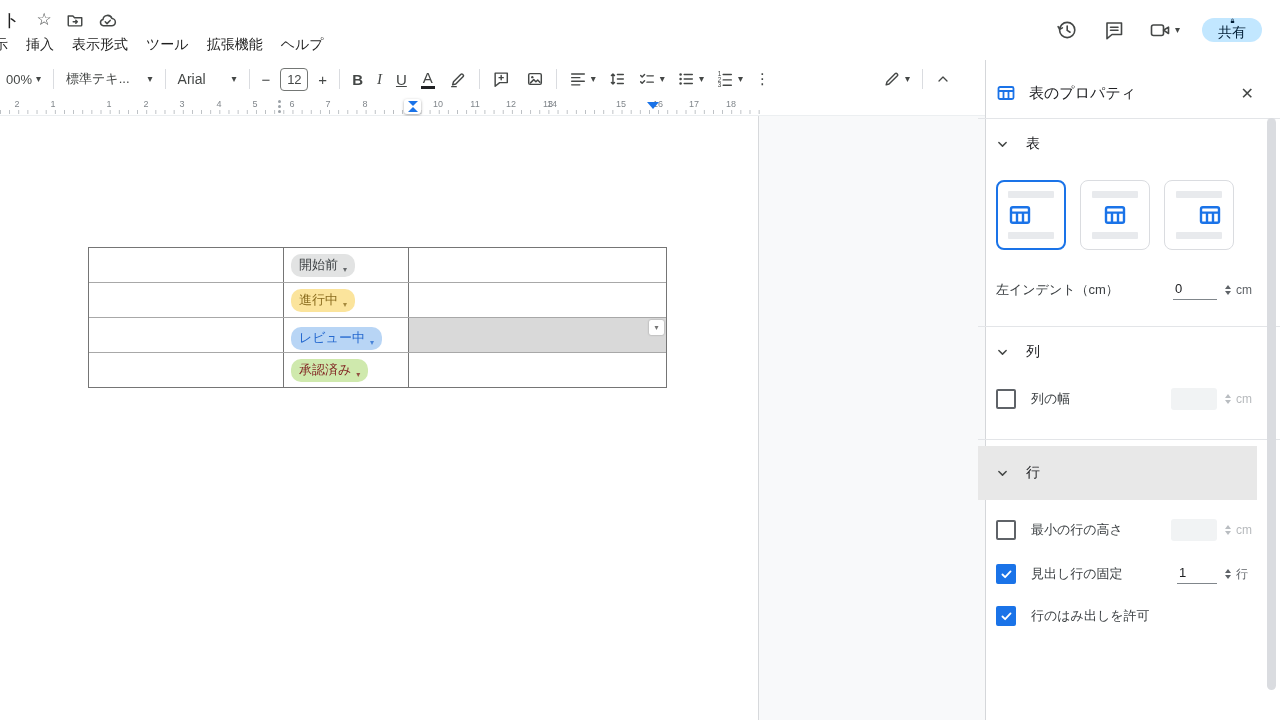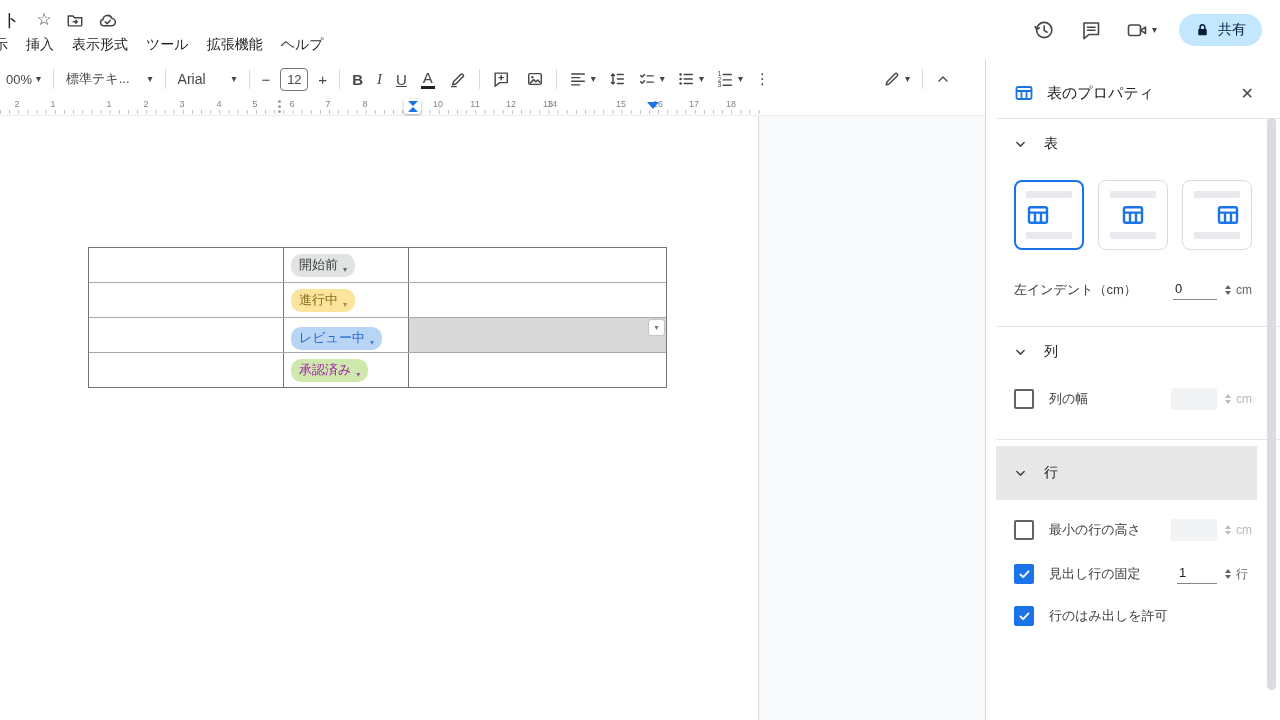--- a/index.html
+++ b/index.html
@@ -15,22 +15,22 @@
   .doc-title{font-size:18px;color:#1f1f1f;margin-left:2px;}
   .tb-ic{margin-left:14px;display:flex;align-items:center;color:#444746;}
   .star{font-size:17px;margin-left:16px;margin-top:-2px;}
   .menubar{position:absolute;top:33px;left:0;height:24px;display:flex;align-items:center;font-size:14px;color:#1f1f1f;}
   .menu-item{padding:2px 9px;border-radius:4px;cursor:default;white-space:nowrap;}
   .menu-item.partial{padding-left:0;margin-left:-6px;}
   .header-actions{position:absolute;top:0;right:0;height:60px;display:flex;align-items:center;padding-right:18px;}
   .act-ic{margin-left:24px;display:flex;align-items:center;}
   .cam-group{display:flex;align-items:center;margin-left:24px;}
   .caret{font-size:10px;color:#444746;margin-left:4px;line-height:1;}
-  .share-pill{margin-left:22px;height:32px;border-radius:18px;display:flex;align-items:center;padding:0 16px;gap:8px;
-              background:var(--share-bg,#c2e7ff);color:var(--share-fg,#001d35);font-size:14px;}
+  .share-pill{margin-left:22px;height:24px;border-radius:18px;display:flex;align-items:center;padding:0 16px;gap:0;
+              background:var(--share-bg,#c2e7ff);color:var(--share-fg,#001d35);font-size:14px;flex-direction:column;}
 
   
   .toolbar{position:absolute;top:60px;left:0;width:985px;height:38px;display:flex;align-items:center;
            padding:0 30px 0 2px;box-sizing:border-box;color:#444746;}
   .t-sep{width:1px;height:20px;background:#dadce0;margin:0 8px;flex:none;}
   .t-btn{display:flex;align-items:center;padding:0 4px;flex:none;}
   .t-txt{font-size:13px;color:#444746;white-space:nowrap;}
   .arial{font-size:14px;}
   .fs-box{width:26px;height:21px;border:1px solid #747775;border-radius:4px;display:flex;align-items:center;
           justify-content:center;font-size:13px;margin:0 6px;}
@@ -70,21 +70,21 @@
   .head .t-cell{font-weight:700;font-size:14px;height:27px;}
   .t-row.data .t-cell{height:34px;}
   .chip{display:inline-flex;align-items:flex-end;gap:5px;padding:2px 8px 3px;border-radius:10px;font-size:13px;white-space:nowrap;}
   .chip .caret{margin-left:0;font-size:8px;color:inherit;opacity:.75;}
   .cell-dd{position:absolute;top:2px;right:2px;width:15px;height:15px;background:#fff;border-radius:2px;
            box-shadow:0 0 2px rgba(0,0,0,.35);display:flex;align-items:center;justify-content:center;}
   .cell-dd span{font-size:8px;color:#757575;line-height:1;}
 
   
   .panel{position:absolute;top:60px;left:985px;right:0;bottom:0;background:#fff;border-left:1px solid #d5d7da;
-         padding:0 24px 0 28px;box-sizing:border-box;font-size:13px;color:#3c4043;}
+         padding:0 24px 0 10px;box-sizing:border-box;font-size:13px;color:#3c4043;}
   .p-header{margin-top:18px;height:30px;display:flex;align-items:center;gap:13px;}
   .p-title{flex:1;font-size:15px;color:#202124;}
   .p-close{font-size:16px;color:#444746;padding:2px;}
   .p-divider{height:1px;background:#e3e5e8;margin:10px -24px 0 -18px;}
   .p-section{height:46px;display:flex;align-items:center;gap:17px;font-size:14px;color:#202124;margin-top:2px;}
   .p-section.hover{background:var(--section-hover,#e8e8e8);margin:6px -1px 0 -18px;padding-left:18px;height:54px;}
   .p-sub{color:#5f6368;margin-top:6px;}
   .cards{display:flex;gap:14px;margin-top:13px;}
   .card{width:70px;height:70px;border:1px solid #dadce0;border-radius:8px;box-sizing:border-box;
         padding:10px 11px;display:flex;flex-direction:column;justify-content:space-between;background:#fff;}
@@ -341,21 +341,21 @@
           </div>
           <div class="t-cell" style="background: rgb(217, 217, 217);">
             <span class="cell-dd">
               <span>▾</span>
             </span>
           </div>
         </div>
         <div class="t-row data">
           <div class="t-cell"></div>
           <div class="t-cell">
-            <span class="chip" style="background: rgb(207, 233, 173); color: #a21caf;">
+            <span class="chip" style="background: rgb(207, 233, 173); color: #7f1d1d;">
               <span>承認済み</span>
               <span class="caret">▾</span>
             </span>
           </div>
           <div class="t-cell"></div>
         </div>
       </div>
     </div>
   </main>
 

